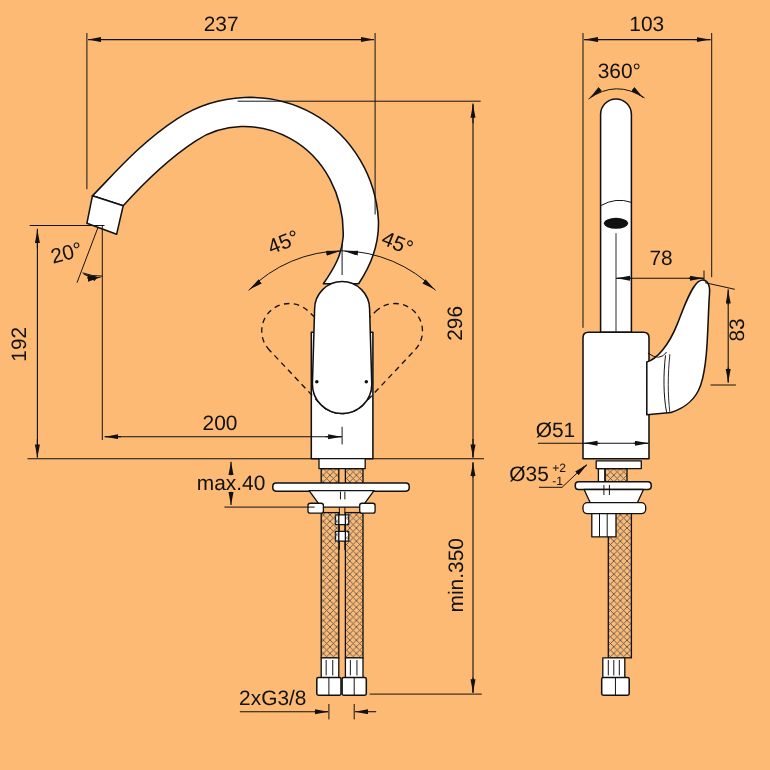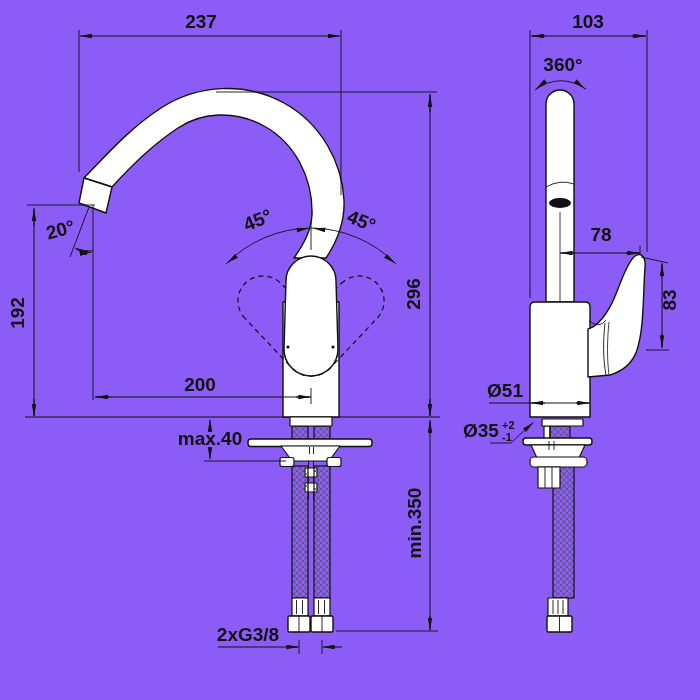--- a/index.html
+++ b/index.html
@@ -1,16 +1,16 @@
 <!DOCTYPE html>
 <html><head>
 <meta charset="utf-8">
 <style>
   html,body{margin:0;padding:0;background:#fff;}
-  .stage{width:700px;height:700px;position:relative;background:#8b5cf6;overflow:hidden;font-weight:bold;}
+  .stage{width:700px;height:700px;position:relative;background:#fdba74;overflow:hidden;}
   .lbl{font-family:"Liberation Sans",sans-serif;font-size:19px;fill:#111;}
   .lbls{font-family:"Liberation Sans",sans-serif;font-size:11px;fill:#111;}
   .mid{text-anchor:middle;}
   .ol{fill:#fff;stroke:#111;stroke-width:1.4;stroke-linejoin:round;}
   .ol2{fill:#fff;stroke:#111;stroke-width:1.2;stroke-linejoin:round;}
   .ln{stroke:#111;stroke-width:1;fill:none;}
   .thin{stroke:#111;stroke-width:0.9;fill:none;}
   .hair{stroke:#111;stroke-width:0.8;fill:none;}
   .dash{stroke:#111;stroke-width:1.2;fill:none;stroke-dasharray:5 4;}
   .braidr{fill:url(#braid);stroke:#111;stroke-width:1.2;}

